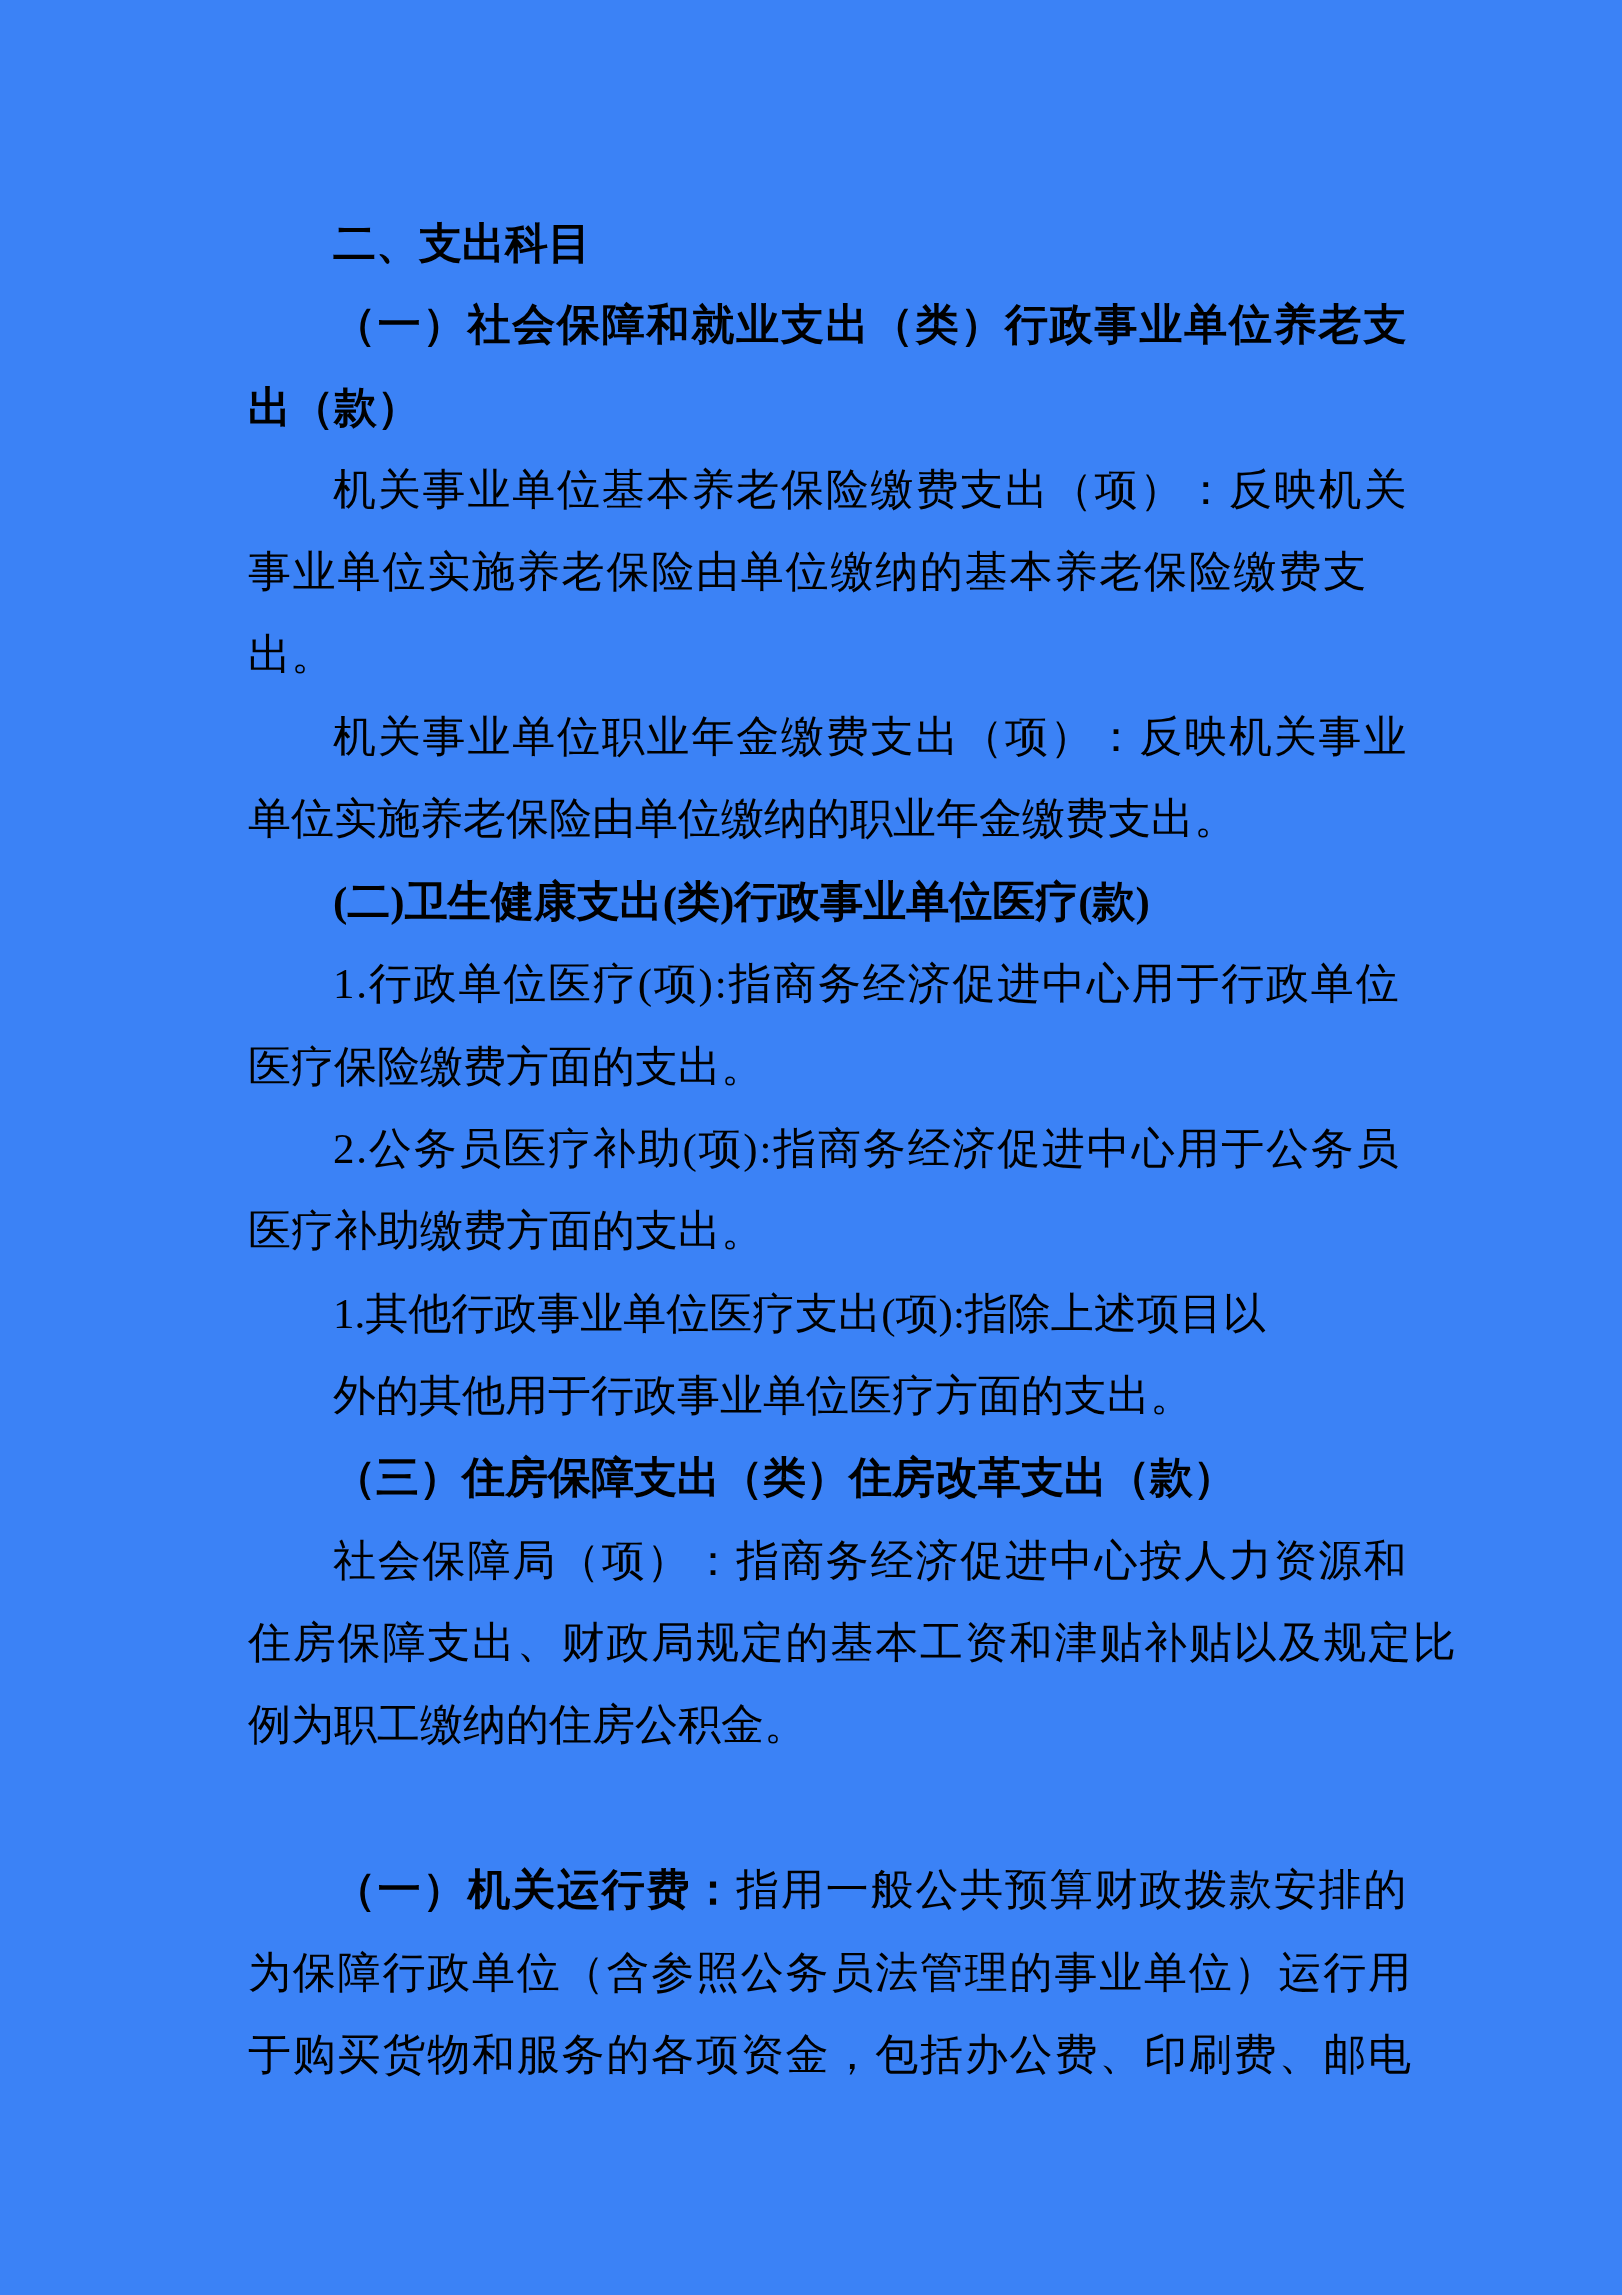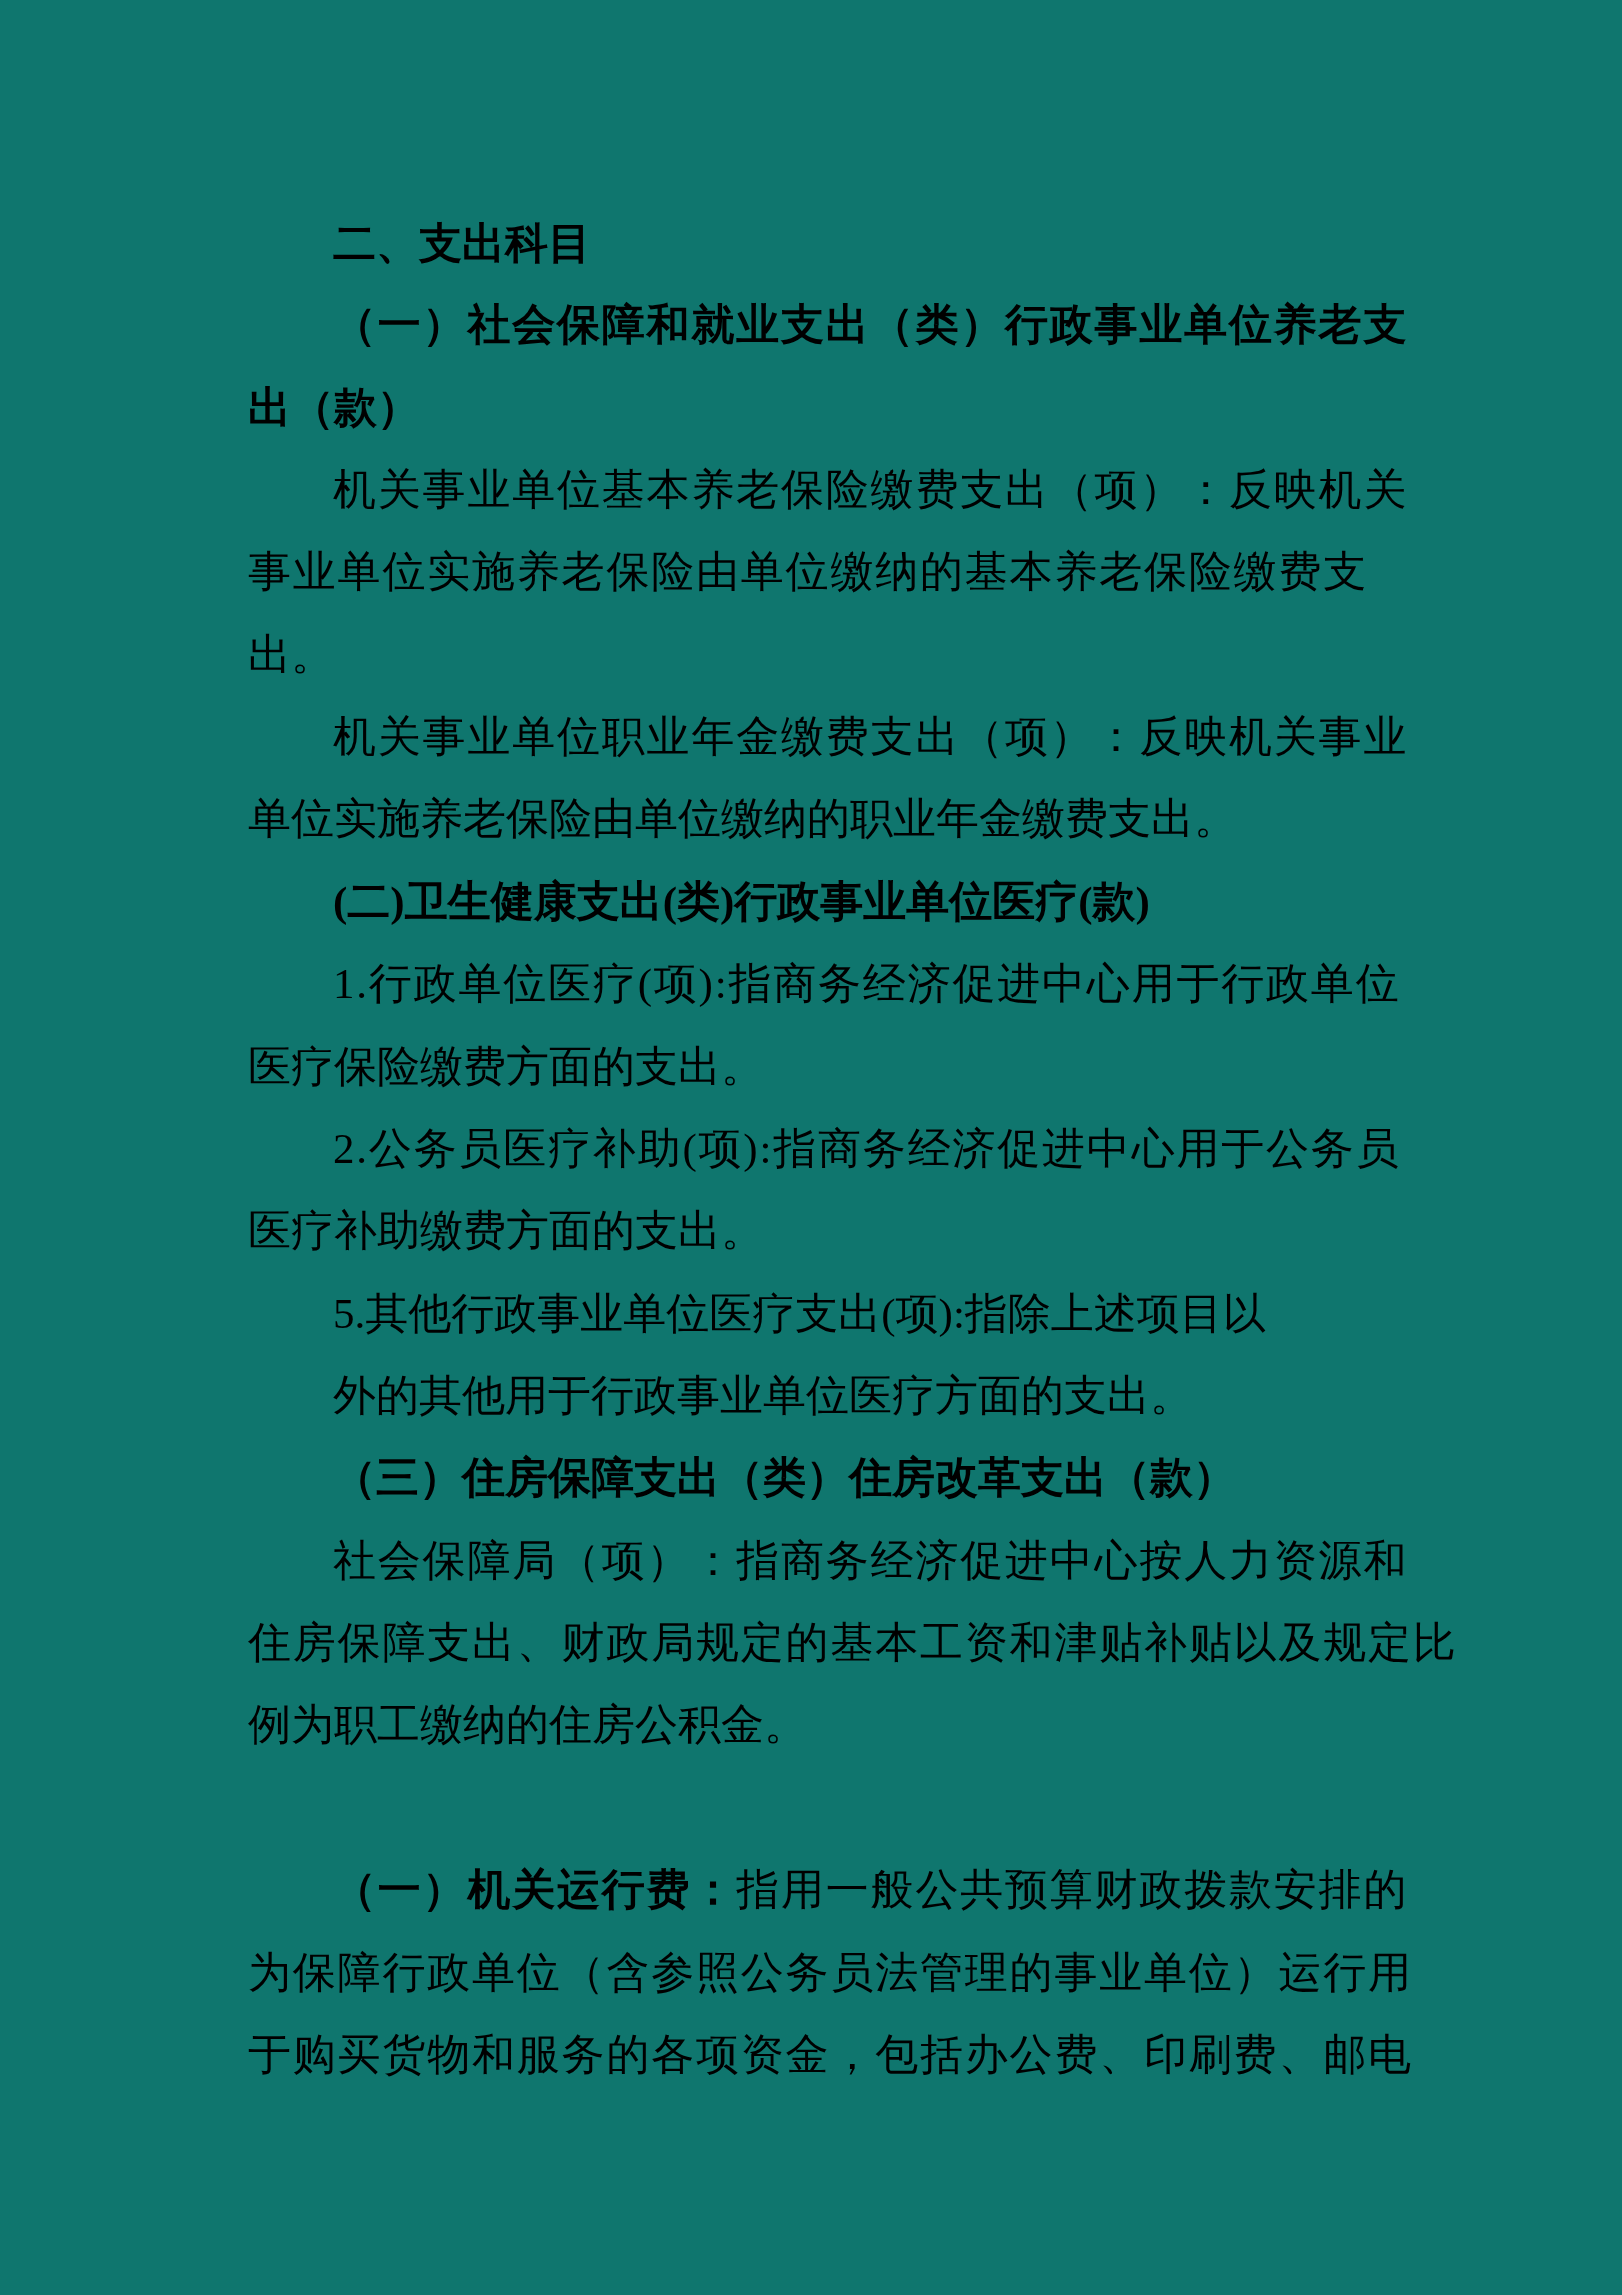--- a/index.html
+++ b/index.html
@@ -1,20 +1,20 @@
 <!DOCTYPE html>
 <html style="font-size:14px"><head>
 <meta charset="utf-8">
 <style>
   html,body{margin:0;padding:0;background:#ffffff;}
   .page{
     position:relative;
     width:1622px;
     height:2295px;
-    background:#0f766e;
+    background:#3b82f6;
     overflow:hidden;
     color:#000000;
   }
   .line{
     position:absolute;
     left:248px;
     width:1129px;
     height:82px;
     line-height:82px;
     font-size:43px;
@@ -55,21 +55,21 @@
   <div class="line" style="top:778px">单位实施养老保险由单位缴纳的职业年金缴费支出。</div>
 
   <div class="line kai indent" style="top:861px">(二)卫生健康支出(类)行政事业单位医疗(款)</div>
 
   <div class="line indent just" style="top:943px">1.行政单位医疗(项):指商务经济促进中心用于行政单位</div>
   <div class="line" style="top:1026px">医疗保险缴费方面的支出。</div>
 
   <div class="line indent just" style="top:1108px">2.公务员医疗补助(项):指商务经济促进中心用于公务员</div>
   <div class="line" style="top:1190px">医疗补助缴费方面的支出。</div>
 
-  <div class="line indent" style="top:1273px">5.其他行政事业单位医疗支出(项):指除上述项目以</div>
+  <div class="line indent" style="top:1273px">1.其他行政事业单位医疗支出(项):指除上述项目以</div>
   <div class="line indent" style="top:1355px">外的其他用于行政事业单位医疗方面的支出。</div>
 
   <div class="line kai indent" style="top:1437px">（三）住房保障支出（类）住房改革支出（款）</div>
 
   <div class="line indent just" style="top:1520px">社会保障局（项）：指商务经济促进中心按人力资源和</div>
   <div class="line just" style="top:1602px">住房保障支出、财政局规定的基本工资和津贴补贴以及规定比</div>
   <div class="line" style="top:1684px">例为职工缴纳的住房公积金。</div>
 
 
   <div class="line indent just" style="top:1849px">

